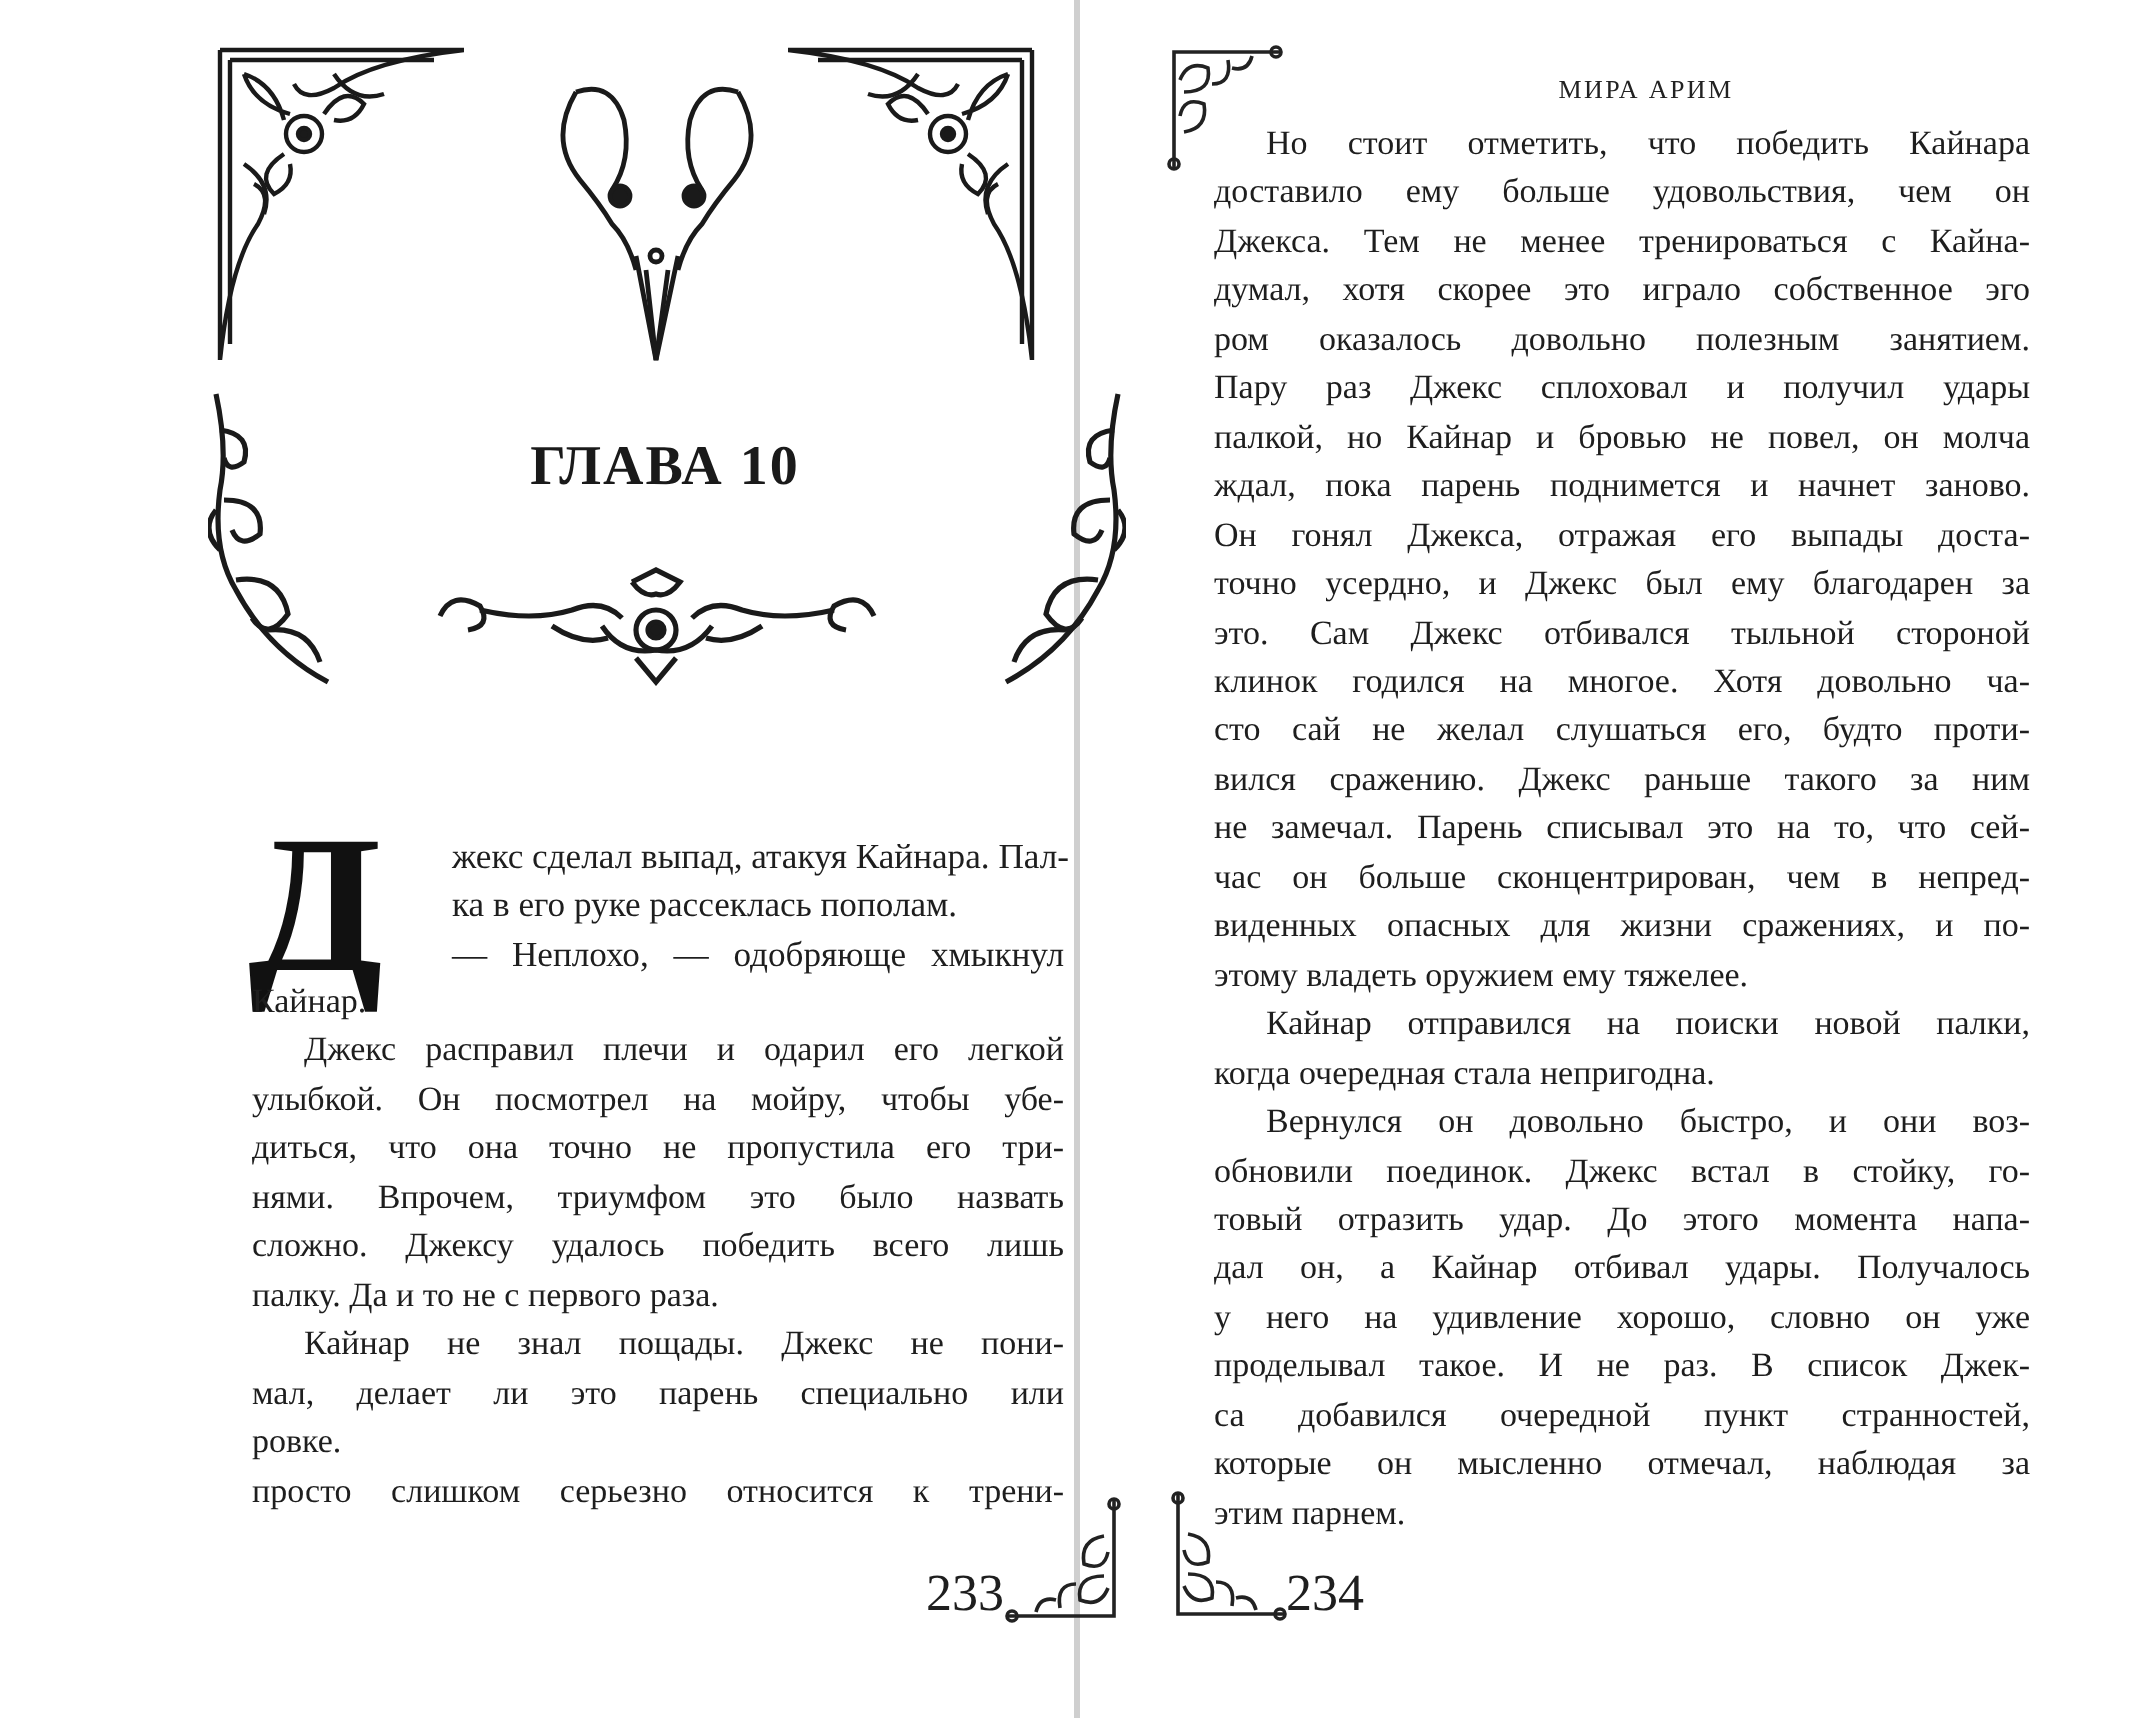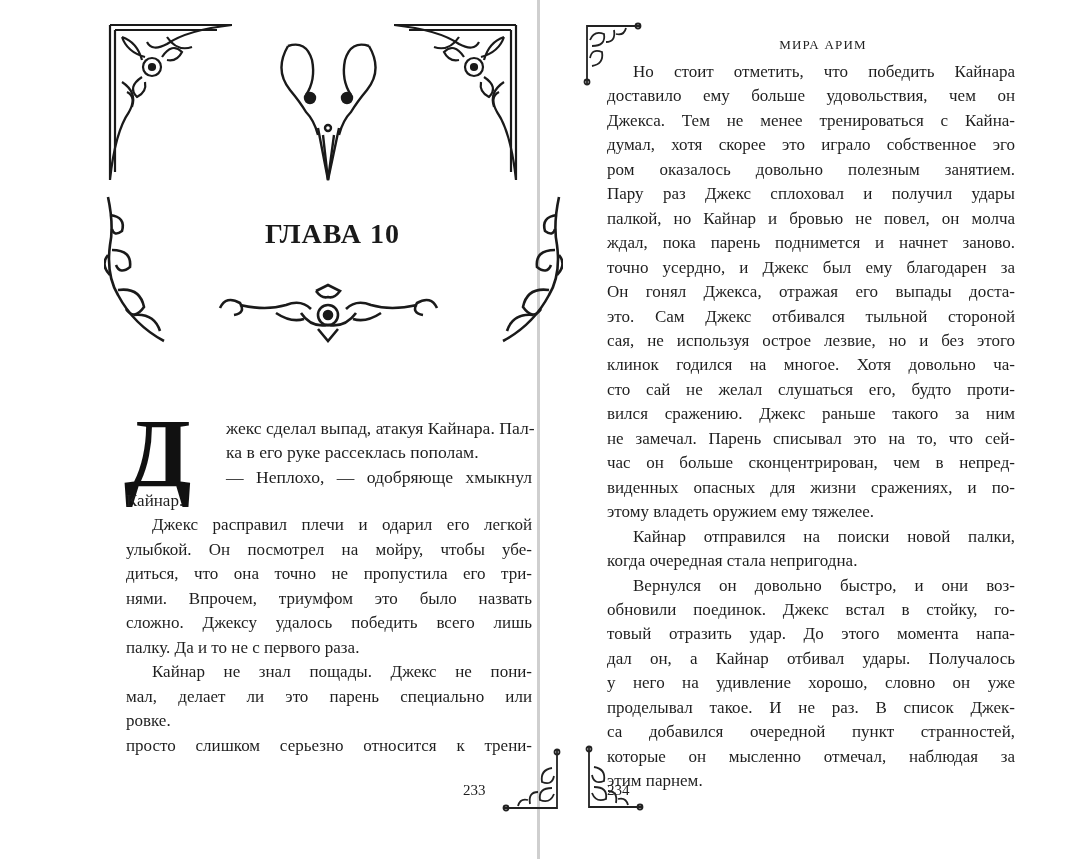--- a/index.html
+++ b/index.html
@@ -35,23 +35,23 @@
   .dropcap {
     position: absolute; left: 60px; top: 404px; font-size: 98px; line-height: 98px;
     font-weight: bold; color: #111;
   }
   .dc-lines { position: absolute; left: 118px; top: 416px; width: 350px; font-size: 17.6px; line-height: 24.45px; padding-left: 44px; }
 
   .running-head {
     position: absolute; left: 540px; width: 537px; top: 37px; text-align: center;
     font-size: 13px; letter-spacing: 1.2px; color: #222; padding-left: 29px;
   }
-  .page-num { position: absolute; font-size: 15px; color: #1e1e1e; }
+  .page-num { position: absolute; font-size: 26px; color: #1e1e1e; }
   .pn-left { left: 399px; top: 782px; }
-  .pn-right { left: 607px; top: 782px; }
+  .pn-right { left: 643px; top: 782px; }
 </style>
 </head>
 <body>
 
 <div class="spread">
 
   <div class="gutter"></div>
 
   <div class="page page-left">
 
@@ -194,24 +194,23 @@
 
   <div class="text-block right-text">
     <span class="line ind">Но стоит отметить, что победить Кайнара</span>
     <span class="line">доставило ему больше удовольствия, чем он</span>
     <span class="line">Джекса. Тем не менее тренироваться с Кайна-</span>
     <span class="line">думал, хотя скорее это играло собственное эго</span>
     <span class="line">ром оказалось довольно полезным занятием.</span>
     <span class="line">Пару раз Джекс сплоховал и получил удары</span>
     <span class="line">палкой, но Кайнар и бровью не повел, он молча</span>
     <span class="line">ждал, пока парень поднимется и начнет заново.</span>
+    <span class="line">Он гонял Джекса, отражая его выпады доста-</span>
     <span class="line">точно усердно, и Джекс был ему благодарен за</span>
-    <span class="line">Он гонял Джекса, отражая его выпады доста-</span>
     <span class="line">это. Сам Джекс отбивался тыльной стороной</span>
-    <span class="line">сая, не используя острое лезвие, но и без этого</span>
     <span class="line">клинок годился на многое. Хотя довольно ча-</span>
     <span class="line">сто сай не желал слушаться его, будто проти-</span>
     <span class="line">вился сражению. Джекс раньше такого за ним</span>
     <span class="line">не замечал. Парень списывал это на то, что сей-</span>
     <span class="line">час он больше сконцентрирован, чем в непред-</span>
     <span class="line">виденных опасных для жизни сражениях, и по-</span>
     <span class="line last">этому владеть оружием ему тяжелее.</span>
     <span class="line ind">Кайнар отправился на поиски новой палки,</span>
     <span class="line last">когда очередная стала непригодна.</span>
     <span class="line ind">Вернулся он довольно быстро, и они воз-</span>

